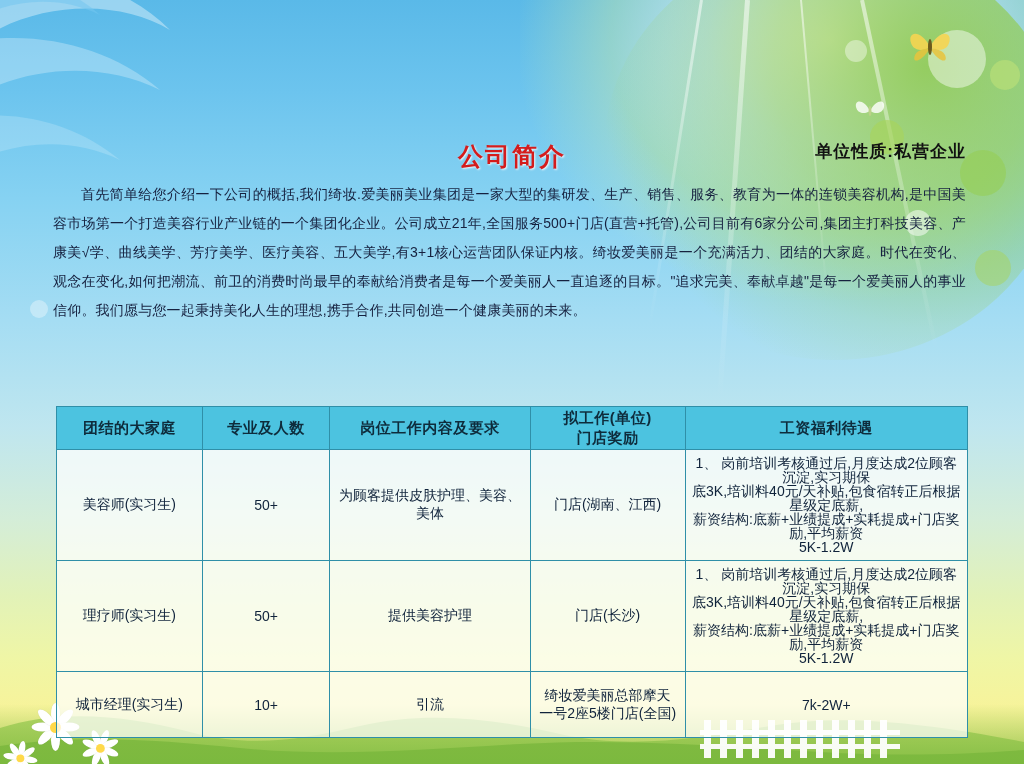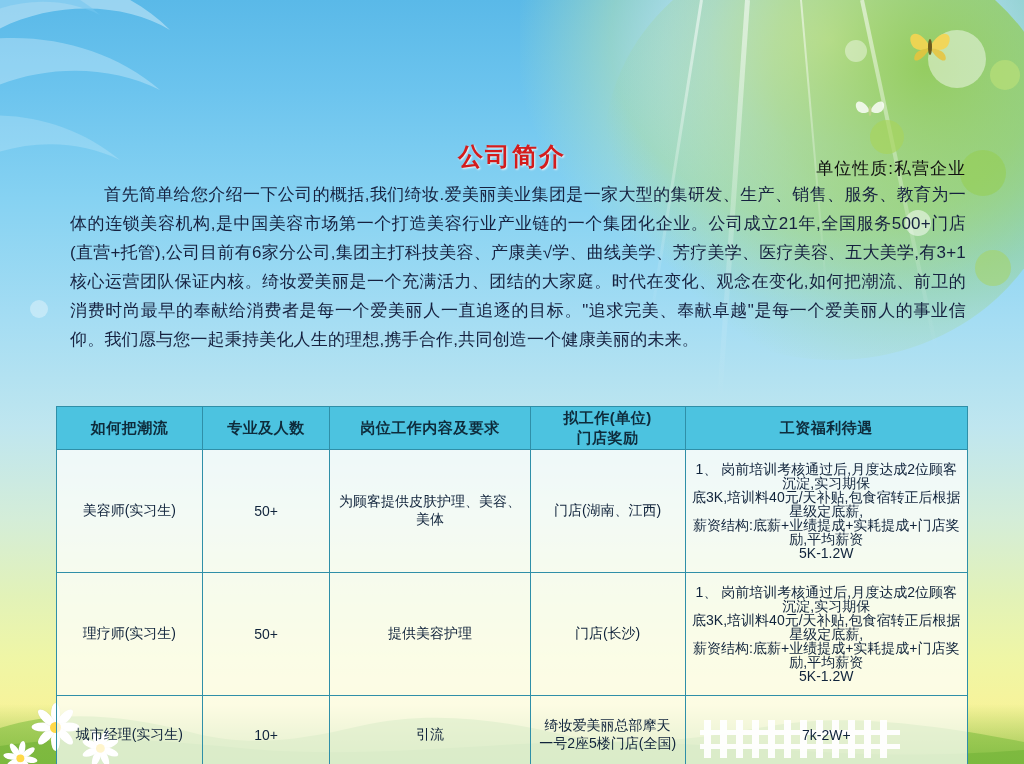--- a/index.html
+++ b/index.html
@@ -133,32 +133,32 @@
     font-size: 25px;
     font-weight: bold;
     color: #d41c1c;
     letter-spacing: 2px;
     text-shadow: 1px 1px 2px rgba(255,255,255,0.9);
     font-family: Liberation Serif, serif;
   }
   .company-nature {
     position: absolute;
     right: 58px;
-    top: 157px;
+    top: 140px;
     font-size: 17px;
-    font-weight: normal;
+    font-weight: bold;
     color: #111111;
     letter-spacing: 1px;
   }
   .intro {
     position: absolute;
-    left: 70px;
+    left: 53px;
     right: 58px;
     top: 180px;
-    font-size: 17px;
+    font-size: 14px;
     line-height: 29px;
     color: #16213f;
     text-align: justify;
     text-indent: 2em;
     letter-spacing: 0.2px;
   }
   .table-title {
     position: absolute;
     left: 0; right: 0;
     top: 364px;
@@ -193,21 +193,21 @@
     color: #0e2c3c;
     font-size: 15px;
     font-weight: bold;
     height: 40px;
     line-height: 20px;
     letter-spacing: 0.5px;
   }
   table.jobs tbody td {
     font-size: 14px;
     height: 53px;
-    padding: 12px 6px;
+    padding: 6px 6px;
   }
   td.pay-detail {
     font-size: 10.5px;
     line-height: 14px;
     text-align: left;
     padding: 5px 7px;
   }
   .col1 { width: 16%; }
   .col2 { width: 14%; }
   .col3 { width: 22%; }
@@ -331,21 +331,21 @@
       <table class="jobs">
         <colgroup>
           <col class="col1">
             <col class="col2">
             <col class="col3">
             <col class="col4">
             <col class="col5">
         </colgroup>
         <thead>
           <tr>
-            <th>如何把潮流</th>
+            <th>团结的大家庭</th>
             <th>专业及人数</th>
             <th>岗位工作内容及要求</th>
             <th>
               <span class="nowrap-line">拟工作(单位)</span>
               <span class="nowrap-line">门店奖励</span>
             </th>
             <th>工资福利待遇</th>
           </tr>
         </thead>
         <tbody>

